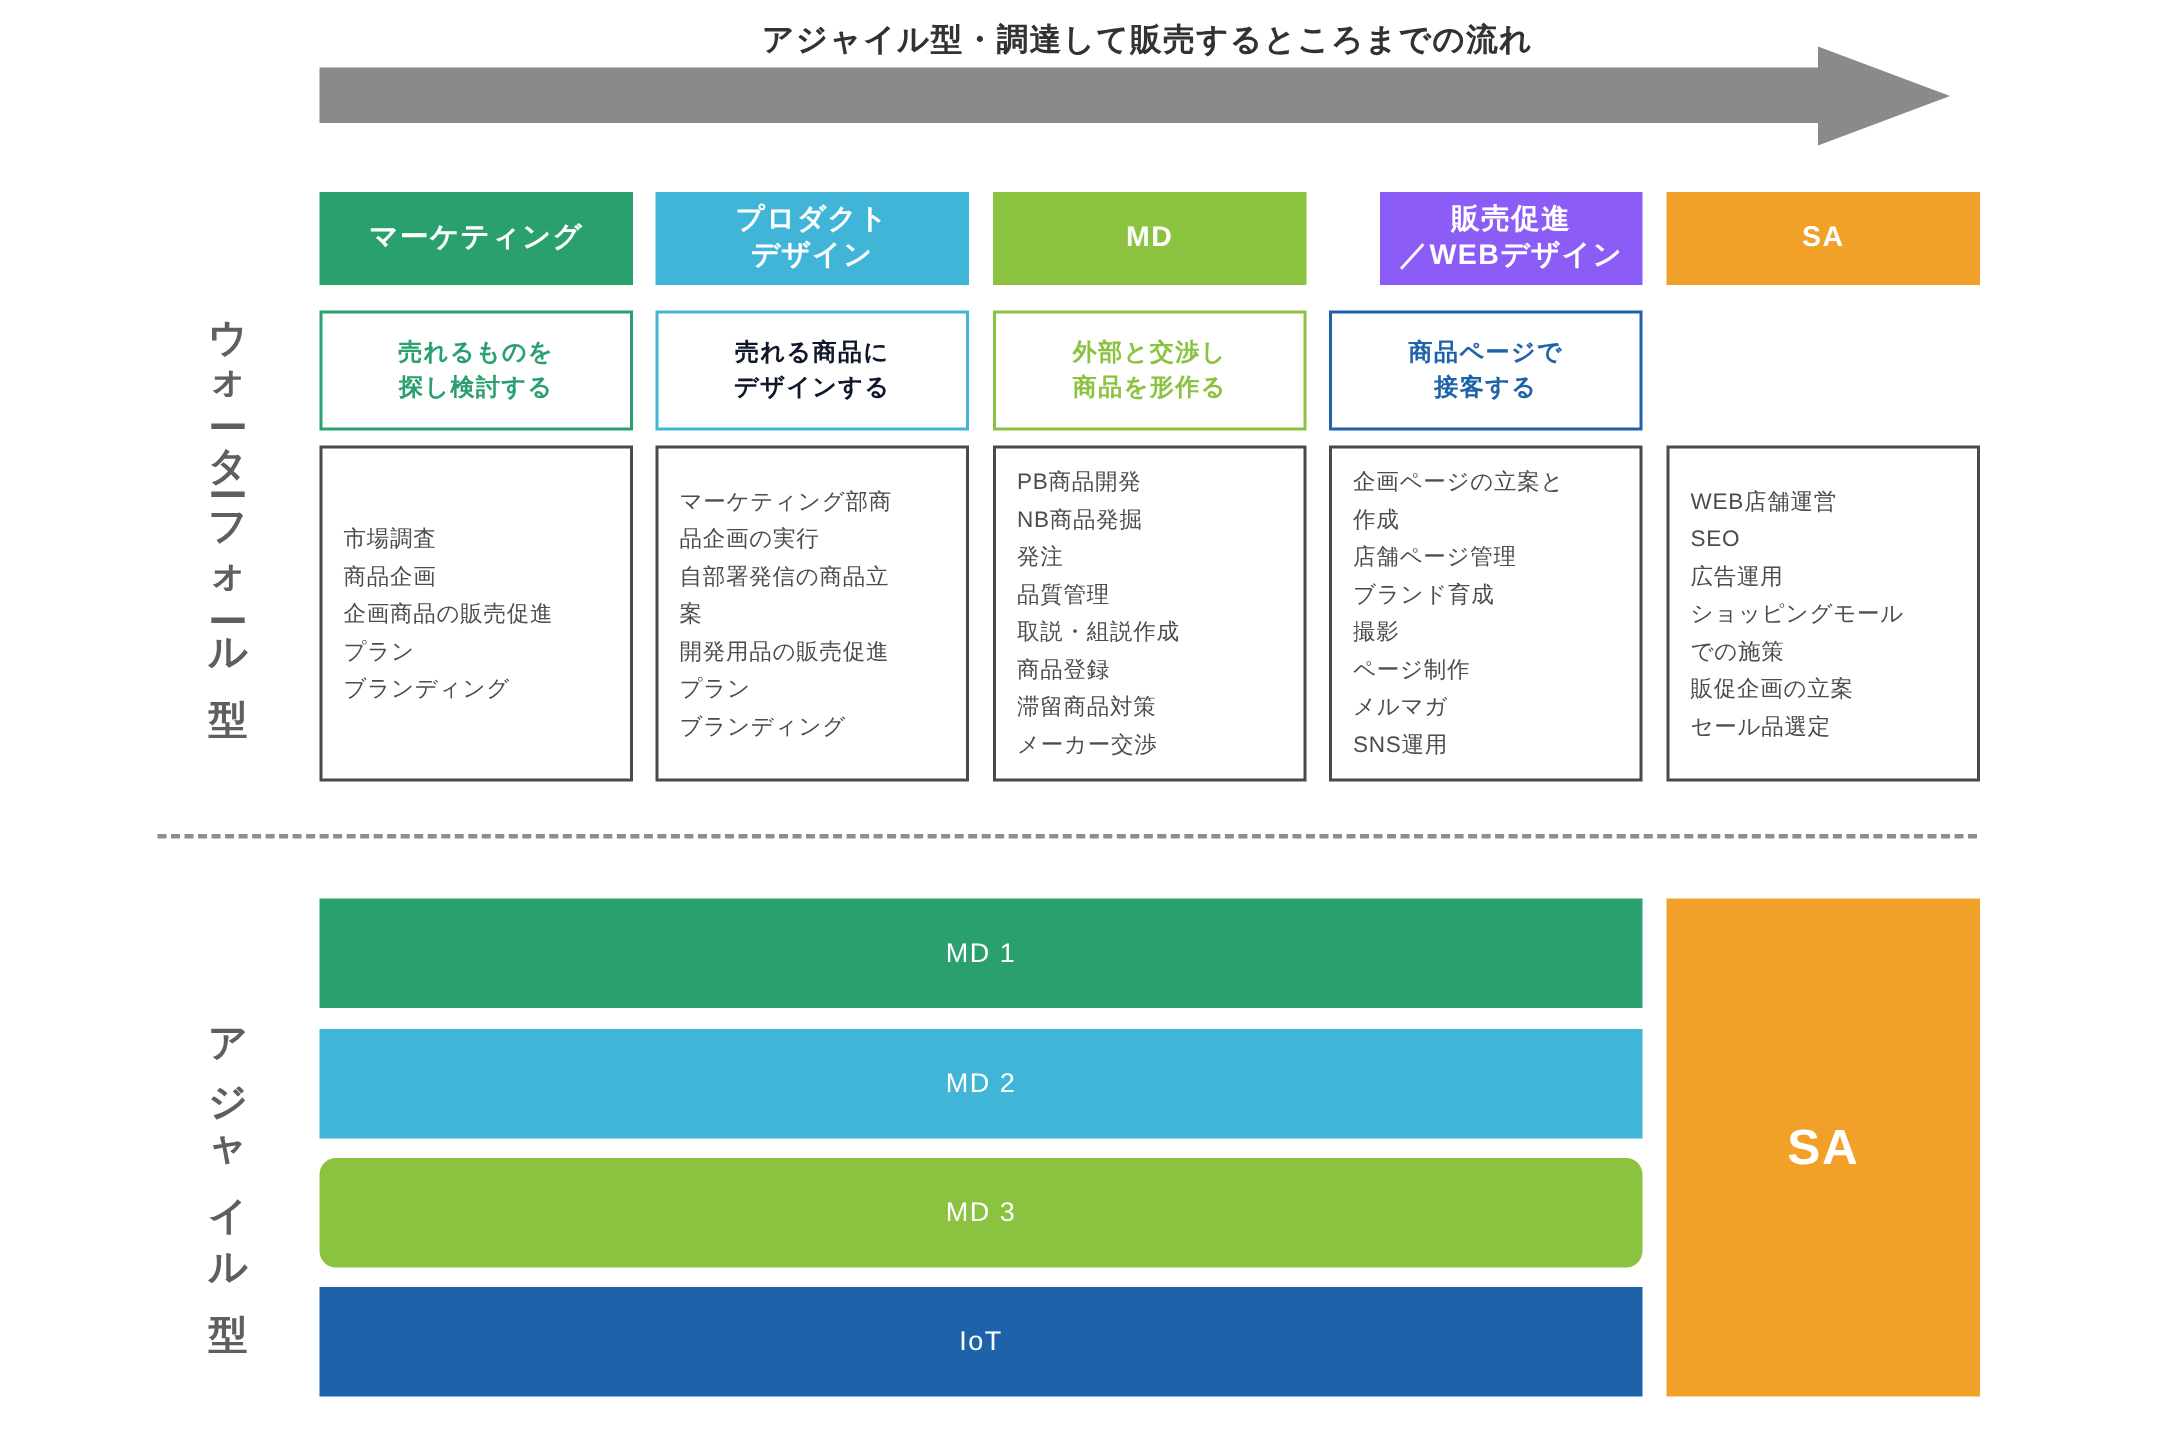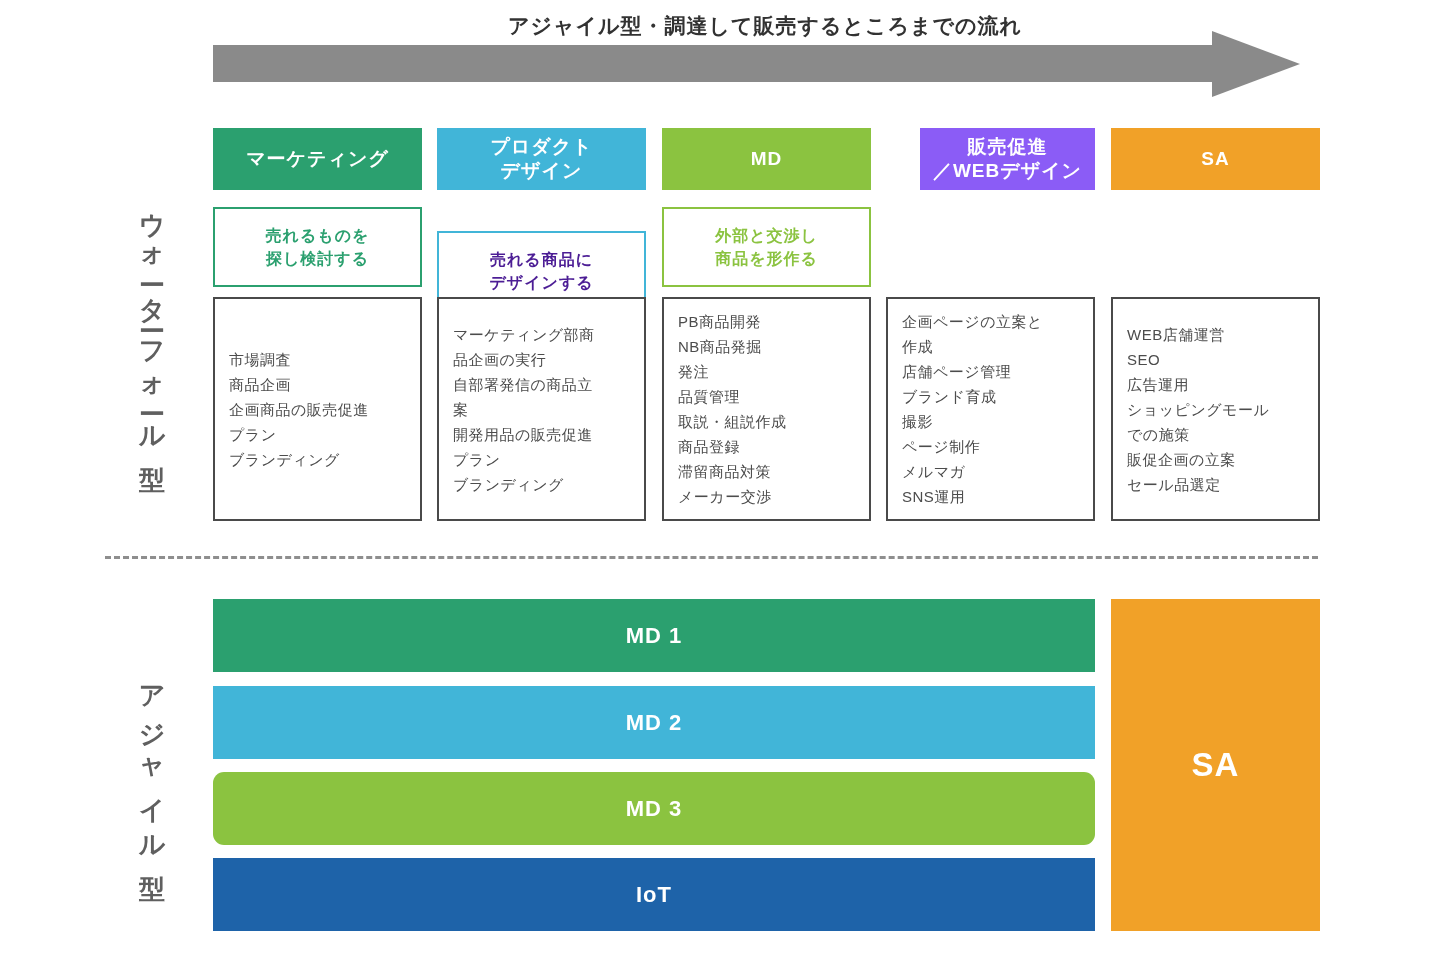--- a/index.html
+++ b/index.html
@@ -64,21 +64,21 @@
   .divider {
     position:absolute; left:105px; top:556px; width:1213px; height:0;
     border-top:3px dashed #8e8e8e;
   }
 
   
   .bars { position:absolute; left:213px; top:599px; width:882px; height:332px; }
   .bar {
     position:absolute; left:0; right:0; height:73px;
     display:flex; align-items:center; justify-content:center;
-    color:#ffffff; font-size:22px; font-weight:bold; letter-spacing:1px;
+    color:#ffffff; font-size:18px; font-weight:normal; letter-spacing:1px;
   }
   .bar0{top:0} .bar1{top:87px} .bar2{top:173px} .bar3{top:259px}
   .sa-block {
     position:absolute; left:1111px; top:599px; width:209px; height:332px;
     display:flex; align-items:center; justify-content:center;
     color:#ffffff; font-size:33px; font-weight:bold; letter-spacing:1px;
   }
 </style>
 </head>
 <body>
@@ -99,21 +99,21 @@
     <div class="col-tasks pre">市場調査
 商品企画
 企画商品の販売促進
 プラン
 ブランディング</div>
   </div>
 
   <div class="col cx1">
     <div class="col-header pre" style="background-color: rgb(65, 181, 216);">プロダクト
 デザイン</div>
-    <div class="col-goal pre" style="border-color: rgb(65, 181, 216); color: #4c1d95; margin-top: 24px;">売れる商品に
+    <div class="col-goal pre" style="border-color: rgb(65, 181, 216); color: #0f172a;">売れる商品に
 デザインする</div>
     <div class="col-tasks pre">マーケティング部商
 品企画の実行
 自部署発信の商品立
 案
 開発用品の販売促進
 プラン
 ブランディング</div>
   </div>
 
@@ -127,20 +127,22 @@
 品質管理
 取説・組説作成
 商品登録
 滞留商品対策
 メーカー交渉</div>
   </div>
 
   <div class="col cx3">
     <div class="col-header pre" style="background-color: #8b5cf6; margin-left: 34px;">販売促進
 ／WEBデザイン</div>
+    <div class="col-goal pre" style="border-color: rgb(30, 99, 169); color: rgb(30, 99, 169);">商品ページで
+接客する</div>
     <div class="col-tasks pre">企画ページの立案と
 作成
 店舗ページ管理
 ブランド育成
 撮影
 ページ制作
 メルマガ
 SNS運用</div>
   </div>
 

